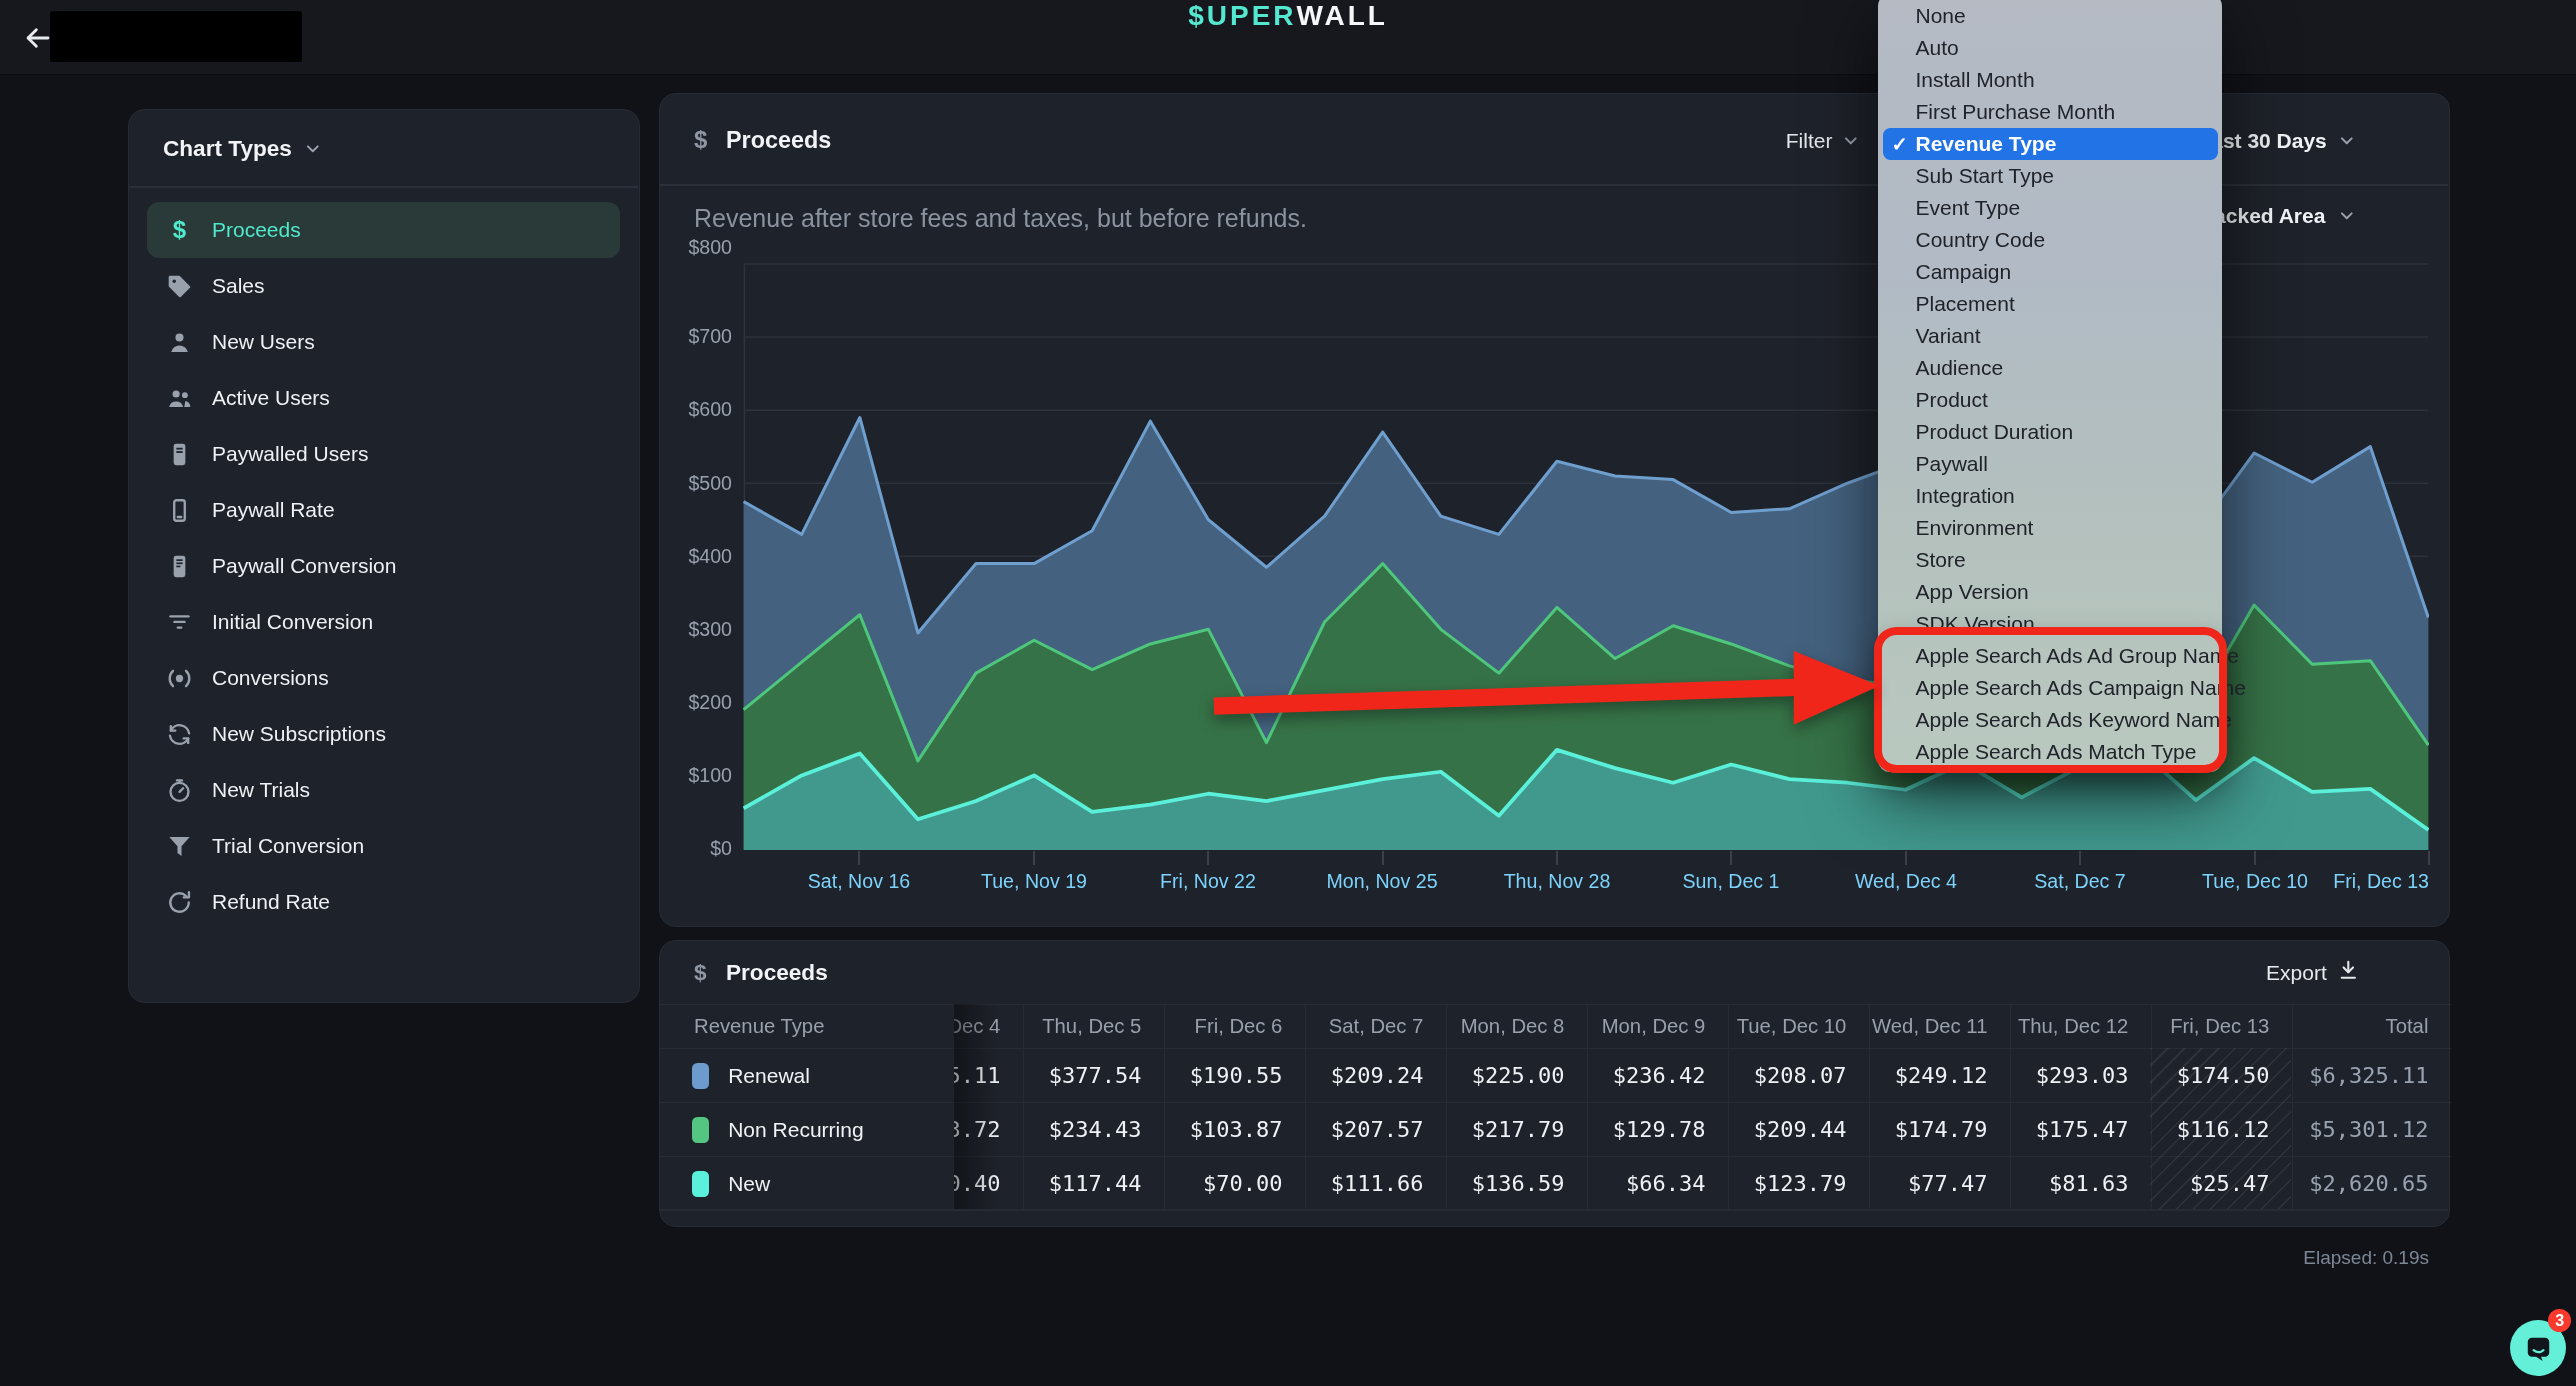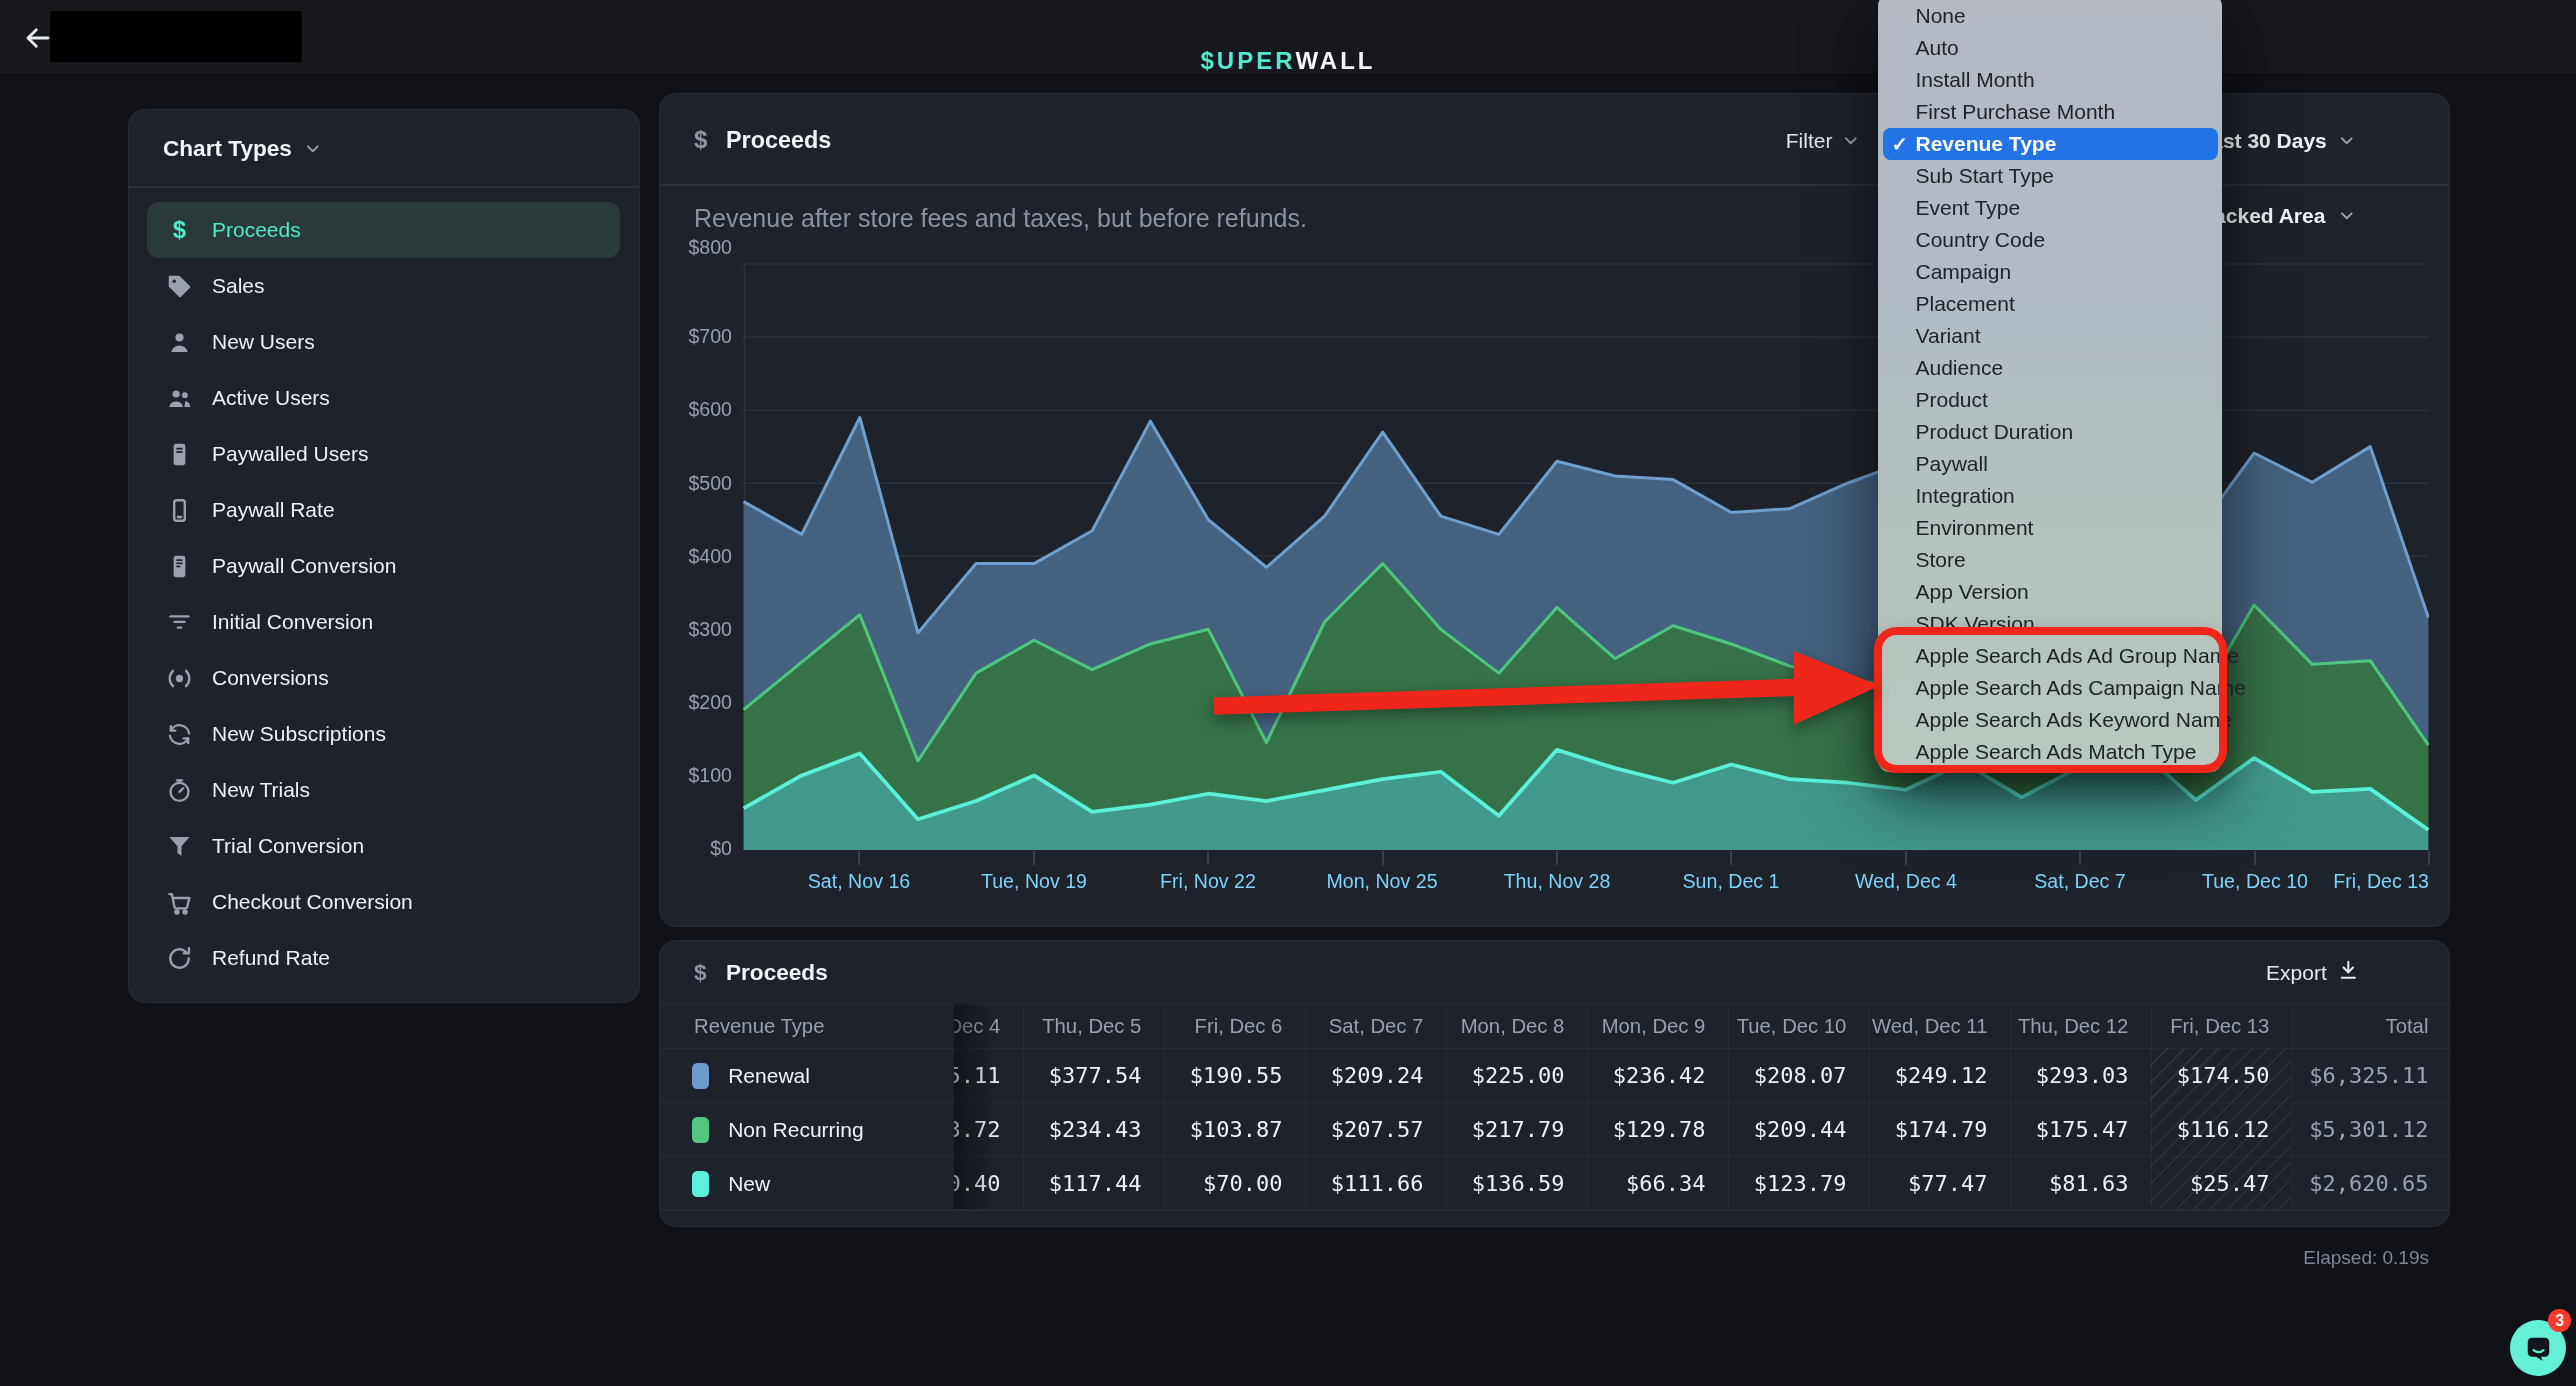--- a/index.html
+++ b/index.html
@@ -10,22 +10,22 @@
     color:#eef1f5;
     overflow:hidden;
     position:relative;
   }
   .abs { position:absolute; }
 
   
   #topbar { left:0; top:0; width:2576px; height:75px; background:#16181e; border-bottom:1.5px solid #0b0d11; }
   #back-arrow { left:16.6px; top:16.6px; width:42px; height:42px; display:flex; align-items:center; justify-content:center; cursor:pointer; }
   #redacted { left:50px; top:10.6px; width:252px; height:51px; background:#000; border-radius:3px; }
-  #logo { left:0; top:0; width:2576px; height:75px; display:flex; align-items:flex-end; justify-content:center;
-          font-size:24px; font-weight:800; letter-spacing:3px; }
+  #logo { left:0; top:0; width:2576px; height:75px; display:flex; align-items:flex-start; justify-content:center;
+          font-size:28px; font-weight:800; letter-spacing:3px; }
   #logo .pfx { color:#54e8d1; }
   #logo .sfx { color:#f4f6f8; }
 
   
   .panel { background:#1e222a; border:1.5px solid #272c36; border-radius:16.6px; }
   #sidebar { left:128px; top:109px; width:512px; height:894px; }
   #mainpanel { left:659px; top:93px; width:1791px; height:834px; }
   #tablepanel { left:659px; top:940px; width:1791px; height:287px; }
 
   
@@ -243,30 +243,20 @@
         <span class="icn">
           <svg viewBox="0 0 24 24" fill="currentColor" stroke="none">
             <path d="M3 3.5h18l-7.2 8.3v8.7l-3.6-2.7v-6z"></path>
           </svg>
         </span>
         <span class="lbl">Trial Conversion</span>
       </div>
       <div class="side-item">
         <span class="icn">
           <svg viewBox="0 0 24 24" fill="none" stroke="currentColor" stroke-width="2.1" stroke-linecap="round" stroke-linejoin="round">
-            <path d="M3 4.5h2.2l2.3 11.3a1.7 1.7 0 0 0 1.7 1.4h7.9a1.7 1.7 0 0 0 1.7-1.3L20.8 8H6"></path>
-            <circle cx="9.7" cy="20.4" r="1.4" fill="currentColor"></circle>
-            <circle cx="16.9" cy="20.4" r="1.4" fill="currentColor"></circle>
-          </svg>
-        </span>
-        <span class="lbl">Checkout Conversion</span>
-      </div>
-      <div class="side-item">
-        <span class="icn">
-          <svg viewBox="0 0 24 24" fill="none" stroke="currentColor" stroke-width="2.1" stroke-linecap="round" stroke-linejoin="round">
             <path d="M20.2 12a8.2 8.2 0 1 1-2.4-5.8"></path>
             <path d="M20.4 2.8v4.6h-4.6"></path>
           </svg>
         </span>
         <span class="lbl">Refund Rate</span>
       </div>
     </div>
 </div>
 
 <div id="mainpanel" class="panel abs">

